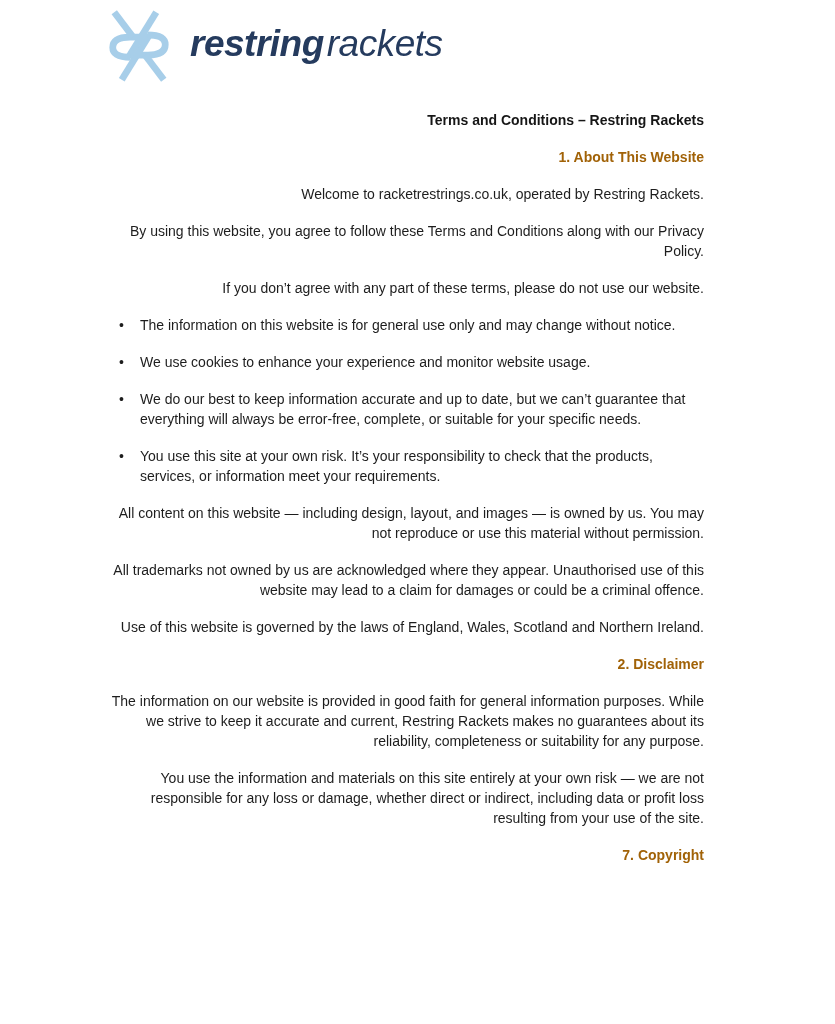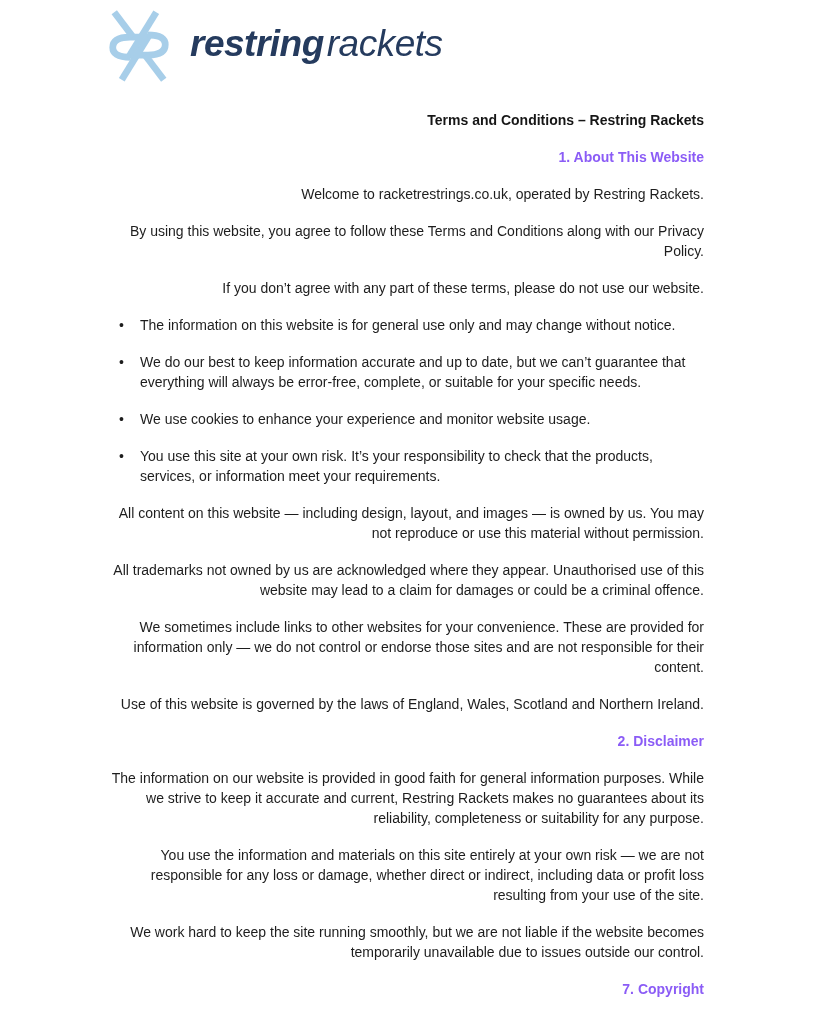--- a/index.html
+++ b/index.html
@@ -31,21 +31,21 @@
     line-height: 1;
     color: #253b5e;
     white-space: nowrap;
     letter-spacing: -0.5px;
     padding-bottom: 6px;
   }
   .wordmark .bold { font-weight: 700; }
   .wordmark .light { font-weight: 400; margin-left: 3px; }
   .doc-title, .block { font-size: 14px; line-height: 20px; margin: 0 0 17px 0; text-align: right; }
   .doc-title { font-weight: 700; color: #161616; }
-  .heading { font-weight: 700; color: #8b5cf6; }
+  .heading { font-weight: 700; color: #a16207; }
   ul.bullets { list-style: none; margin: 15px; padding: 0; }
   ul.bullets li {
     position: relative;
     padding-left: 25px;
     margin-bottom: 17px;
     font-size: 14px;
     line-height: 20px;
   }
   ul.bullets li::before {
     content: "\2022";
@@ -79,29 +79,27 @@
 
   <main>
     <p class="doc-title">Terms and Conditions – Restring Rackets</p>
     <div id="blocks">
         <p class="block heading">1. About This Website</p>
         <p class="block">Welcome to racketrestrings.co.uk, operated by Restring Rackets.</p>
         <p class="block">By using this website, you agree to follow these Terms and Conditions along with our Privacy Policy.</p>
         <p class="block">If you don’t agree with any part of these terms, please do not use our website.</p>
         <ul class="bullets">
           <li>The information on this website is for general use only and may change without notice.</li>
+          <li>We use cookies to enhance your experience and monitor website usage.</li>
           <li>We do our best to keep information accurate and up to date, but we can’t guarantee that everything will always be error-free, complete, or suitable for your specific needs.</li>
-          <li>We use cookies to enhance your experience and monitor website usage.</li>
           <li>You use this site at your own risk. It’s your responsibility to check that the products, services, or information meet your requirements.</li>
         </ul>
         <p class="block">All content on this website — including design, layout, and images — is owned by us. You may not reproduce or use this material without permission.</p>
         <p class="block">All trademarks not owned by us are acknowledged where they appear. Unauthorised use of this website may lead to a claim for damages or could be a criminal offence.</p>
-        <p class="block">We sometimes include links to other websites for your convenience. These are provided for information only — we do not control or endorse those sites and are not responsible for their content.</p>
         <p class="block">Use of this website is governed by the laws of England, Wales, Scotland and Northern Ireland.</p>
         <p class="block heading">2. Disclaimer</p>
         <p class="block">The information on our website is provided in good faith for general information purposes. While we strive to keep it accurate and current, Restring Rackets makes no guarantees about its reliability, completeness or suitability for any purpose.</p>
         <p class="block">You use the information and materials on this site entirely at your own risk — we are not responsible for any loss or damage, whether direct or indirect, including data or profit loss resulting from your use of the site.</p>
-        <p class="block">We work hard to keep the site running smoothly, but we are not liable if the website becomes temporarily unavailable due to issues outside our control.</p>
         <p class="block heading">7. Copyright</p>
       </div>
   </main>
 
 </div>
 
 </body></html>

